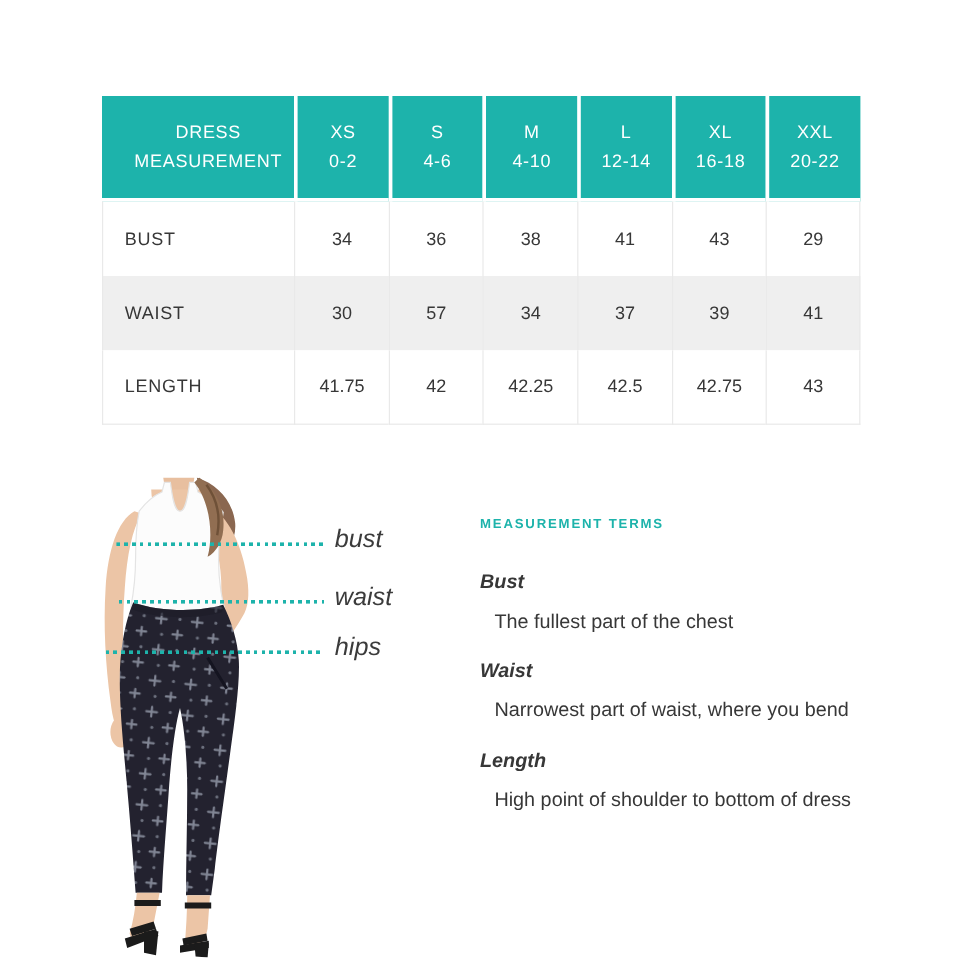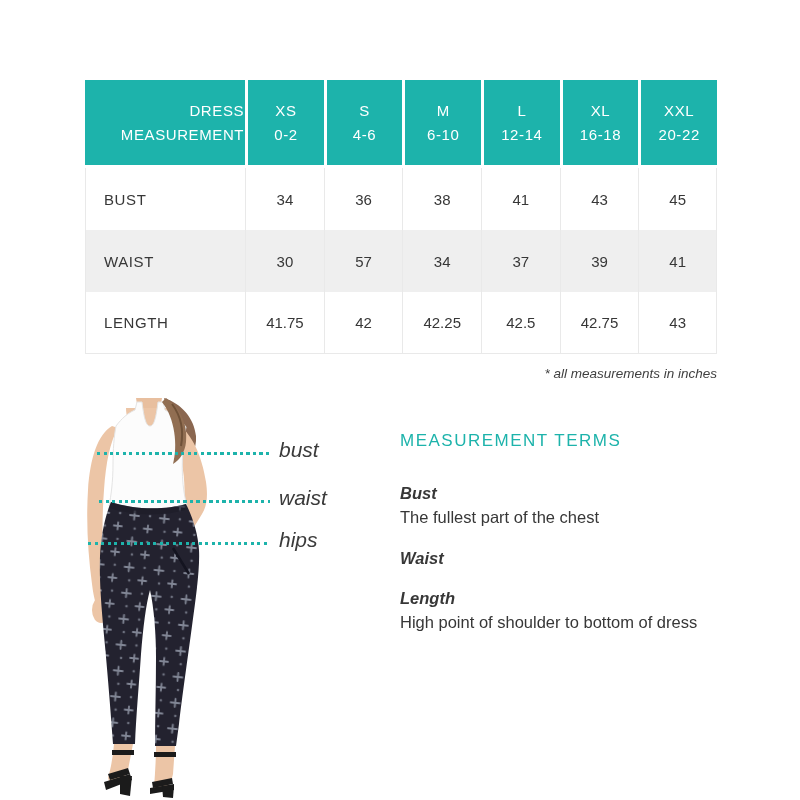--- a/index.html
+++ b/index.html
@@ -23,21 +23,21 @@
   }
   .size-table col.c0{width:160px}
   .size-table col.c{width:78.6px}
   .size-table thead th{
     background:var(--accent-teal);color:#ffffff;font-weight:400;
     height:88px;font-size:15px;letter-spacing:.6px;vertical-align:middle;
     border-left:3px solid #ffffff;border-bottom:3px solid #ffffff;
     text-align:center;
   }
   .size-table thead th:first-child{
-    border-left:none;text-align:right;padding-left:18px;
+    border-left:none;text-align:center;padding-left:18px;
     white-space:pre-line;line-height:1.55;
   }
   .size-table thead th .sz{display:block;line-height:1.55}
   .size-table tbody th,.size-table tbody td{
     height:62px;font-weight:400;font-size:15px;vertical-align:middle;
     background:#ffffff;color:var(--body-text);
   }
   .size-table tbody th{
     text-align:left;padding-left:18px;letter-spacing:.6px;
     border-left:1px solid var(--cell-border);
@@ -71,26 +71,26 @@
   .measure-label{
     position:absolute;left:279px;font-style:italic;font-size:21px;color:#3b3b3b;
   }
   #label-bust{top:438px}
   #label-waist{top:486px}
   #label-hips{top:528px}
 
   
   .terms{position:absolute;left:400px;top:431px;width:330px}
   .terms h2{
-    color:var(--accent-teal);font-size:17px;font-weight:400;
+    color:var(--accent-teal);font-size:11px;font-weight:700;
     letter-spacing:1.5px;margin:0 0 33px 0;
   }
   .term{margin-bottom:21px}
   .term-name{font-weight:bold;font-style:italic;font-size:16.5px;margin:0 0 3px 0}
-  .term-def{font-size:16.5px;margin:0;line-height:1.35}
+  .term-def{font-size:16.5px;margin:12px;line-height:1.35}
 </style>
 </head>
 <body>
 
 <table class="size-table">
   <colgroup>
       <col class="c0">
       <col class="c">
       <col class="c">
       <col class="c">
@@ -105,21 +105,21 @@
       <th>
         <span class="sz">XS</span>
         <span class="sz">0-2</span>
       </th>
       <th>
         <span class="sz">S</span>
         <span class="sz">4-6</span>
       </th>
       <th>
         <span class="sz">M</span>
-        <span class="sz">6-10</span>
+        <span class="sz">4-10</span>
       </th>
       <th>
         <span class="sz">L</span>
         <span class="sz">12-14</span>
       </th>
       <th>
         <span class="sz">XL</span>
         <span class="sz">16-18</span>
       </th>
       <th>
@@ -129,21 +129,21 @@
     </tr>
   </thead>
   <tbody>
     <tr>
       <th>BUST</th>
       <td>34</td>
       <td>36</td>
       <td>38</td>
       <td>41</td>
       <td>43</td>
-      <td>45</td>
+      <td>29</td>
     </tr>
     <tr class="alt">
       <th>WAIST</th>
       <td>30</td>
       <td>57</td>
       <td>34</td>
       <td>37</td>
       <td>39</td>
       <td>41</td>
     </tr>
@@ -153,21 +153,20 @@
       <td>42</td>
       <td>42.25</td>
       <td>42.5</td>
       <td>42.75</td>
       <td>43</td>
     </tr>
   </tbody>
 </table>
 
 <div class="footnotes">
-  <div>* all measurements in inches</div>
 </div>
 
 <div class="figure-wrap">
   <svg viewBox="0 0 260 400" width="260" height="400">
     <defs>
       <pattern id="pantsPat" width="30" height="26" patternUnits="userSpaceOnUse" patternTransform="rotate(6)">
         <rect width="30" height="26" fill="#23222f"></rect>
         <g stroke="#8c91a0" stroke-width="1.8" stroke-linecap="round" opacity="0.9" fill="none">
           <path d="M4,7 h9"></path>
           <path d="M8.5,3 v8"></path>
@@ -228,18 +227,19 @@
 <div class="measure-label" id="label-hips">hips</div>
 
 <section class="terms">
   <h2>MEASUREMENT TERMS</h2>
   <div class="term">
     <p class="term-name">Bust</p>
     <p class="term-def">The fullest part of the chest</p>
   </div>
   <div class="term">
     <p class="term-name">Waist</p>
+    <p class="term-def">Narrowest part of waist, where you bend</p>
   </div>
   <div class="term">
     <p class="term-name">Length</p>
     <p class="term-def">High point of shoulder to bottom of dress</p>
   </div>
 </section>
 
 </body></html>

